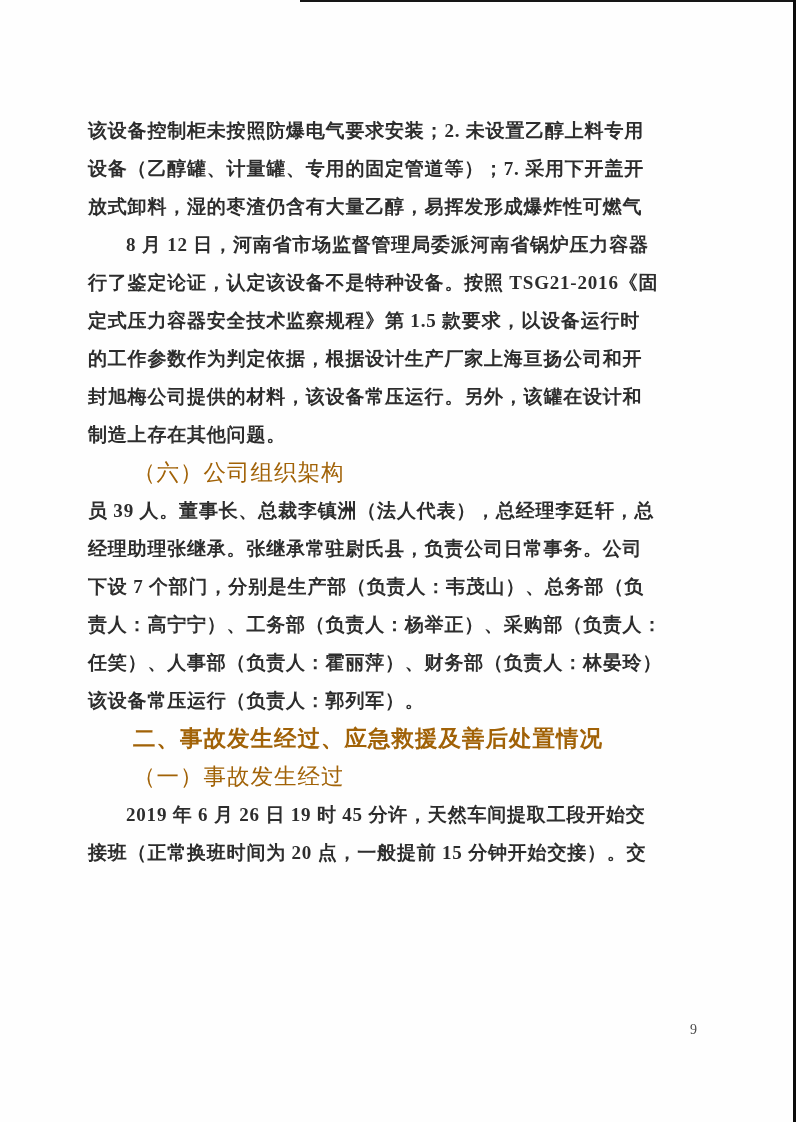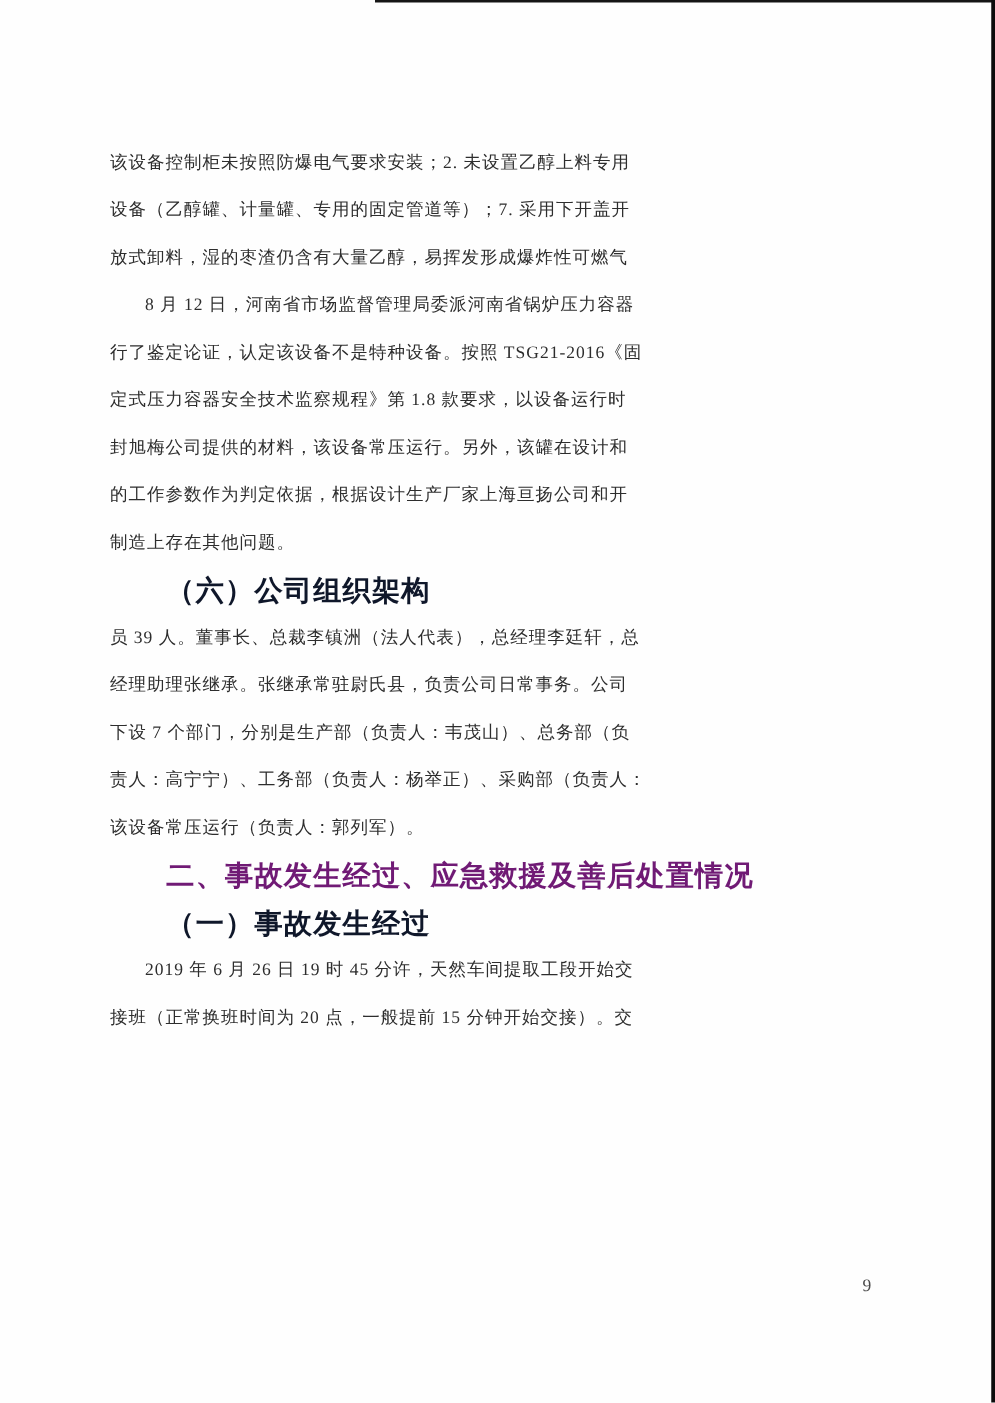--- a/index.html
+++ b/index.html
@@ -39,38 +39,39 @@
   
   .doc-body {
     position: absolute;
     top: 112px;
     left: 88px;
     width: 625px;
     color: #2d2d2d;
   }
   .block { margin: 0; }
   .line {
-    font-size: 14px;
+    font-size: 19px;
     line-height: 38px;
     height: 38px;
     white-space: nowrap;
     letter-spacing: 0.8px;
     text-align: justify;
+    font-weight: bold;
   }
   .line.indent { text-indent: 2em; }
   .block.heading1 .line {
     font-family: "Liberation Sans", "DejaVu Sans", sans-serif;
     font-weight: bold;
-    color: #701a75;
+    color: #a16207;
     font-size: 22.5px;
     letter-spacing: 1px;
   }
   .block.heading2 .line {
-    font-weight: bold;
-    color: #0f172a;
+    font-weight: normal;
+    color: #a16207;
     font-size: 22.5px;
     letter-spacing: 1px;
   }
   .page-number {
     position: absolute;
     top: 1022px;
     left: 690px;
     font-size: 14px;
     color: #4a4a4a;
     font-family: "Liberation Serif", "DejaVu Serif", serif;
@@ -82,33 +83,34 @@
 <div class="page">
   <div class="doc-body">
       <div class="block body">
         <div class="line">该设备控制柜未按照防爆电气要求安装；2. 未设置乙醇上料专用</div>
         <div class="line">设备（乙醇罐、计量罐、专用的固定管道等）；7. 采用下开盖开</div>
         <div class="line">放式卸料，湿的枣渣仍含有大量乙醇，易挥发形成爆炸性可燃气</div>
       </div>
       <div class="block body">
         <div class="line indent">8 月 12 日，河南省市场监督管理局委派河南省锅炉压力容器</div>
         <div class="line">行了鉴定论证，认定该设备不是特种设备。按照 TSG21-2016《固</div>
-        <div class="line">定式压力容器安全技术监察规程》第 1.8 款要求，以设备运行时</div>
+        <div class="line">定式压力容器安全技术监察规程》第 1.5 款要求，以设备运行时</div>
+        <div class="line">的工作参数作为判定依据，根据设计生产厂家上海亘扬公司和开</div>
         <div class="line">封旭梅公司提供的材料，该设备常压运行。另外，该罐在设计和</div>
-        <div class="line">的工作参数作为判定依据，根据设计生产厂家上海亘扬公司和开</div>
         <div class="line">制造上存在其他问题。</div>
       </div>
       <div class="block heading2">
         <div class="line indent">（六）公司组织架构</div>
       </div>
       <div class="block body">
         <div class="line">员 39 人。董事长、总裁李镇洲（法人代表），总经理李廷轩，总</div>
         <div class="line">经理助理张继承。张继承常驻尉氏县，负责公司日常事务。公司</div>
         <div class="line">下设 7 个部门，分别是生产部（负责人：韦茂山）、总务部（负</div>
         <div class="line">责人：高宁宁）、工务部（负责人：杨举正）、采购部（负责人：</div>
+        <div class="line">任笑）、人事部（负责人：霍丽萍）、财务部（负责人：林晏玲）</div>
         <div class="line">该设备常压运行（负责人：郭列军）。</div>
       </div>
       <div class="block heading1">
         <div class="line indent">二、事故发生经过、应急救援及善后处置情况</div>
       </div>
       <div class="block heading2">
         <div class="line indent">（一）事故发生经过</div>
       </div>
       <div class="block body">
         <div class="line indent">2019 年 6 月 26 日 19 时 45 分许，天然车间提取工段开始交</div>

